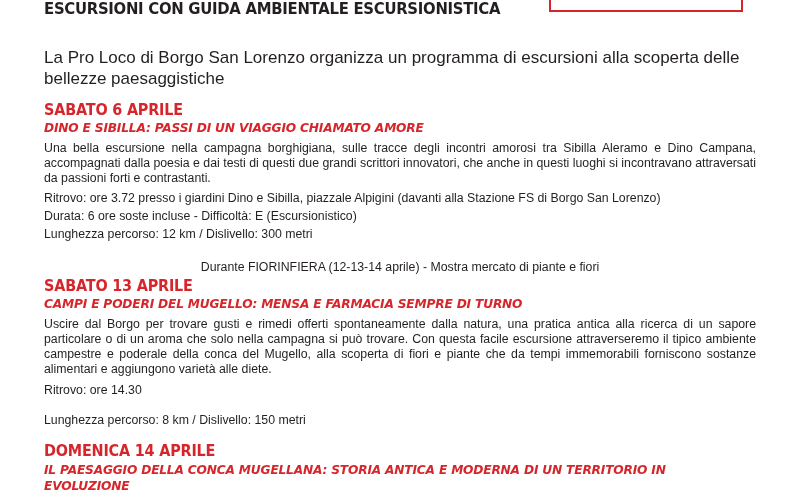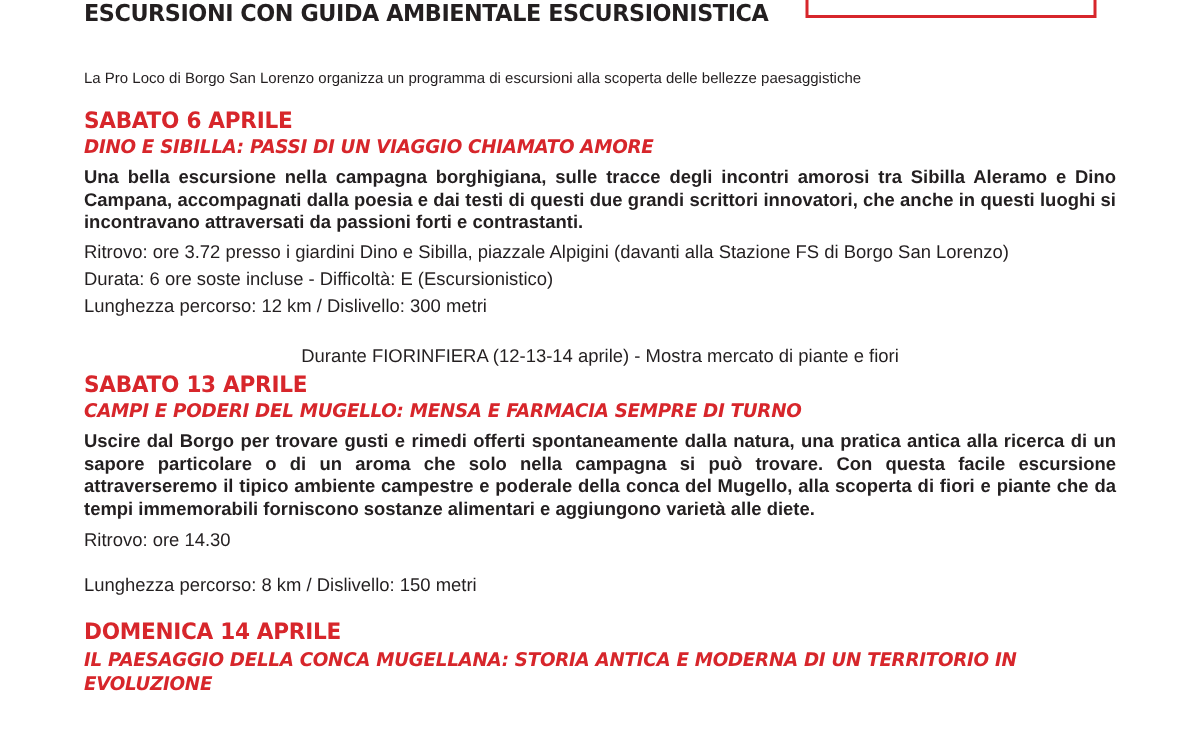--- a/index.html
+++ b/index.html
@@ -12,21 +12,21 @@
     height: 490px;
     overflow: hidden;
     font-family: "Liberation Sans", sans-serif;
     color: #231f20;
   }
   .page {
     position: relative;
     width: 800px;
     height: 490px;
     box-sizing: border-box;
-    padding: 0 56px;
+    padding: 0 44px;
   }
 
   
   .header {
     position: relative;
     height: 30px;
   }
   .header-title {
     position: absolute;
     left: 0;
@@ -60,21 +60,21 @@
     font-style: italic;
     font-size: 25px;
     color: #d7262b;
     white-space: nowrap;
     letter-spacing: -0.5px;
   }
 
   
   .intro {
     margin-top: 17px;
-    font-size: 10px;
+    font-size: 17px;
     line-height: 1.25;
     color: #231f20;
   }
 
   .section {
     margin-top: 12px;
   }
   .section.tight {
     margin-top: 6px;
   }
@@ -99,21 +99,20 @@
     transform-origin: left center;
     line-height: 1.3;
     margin-top: 1px;
   }
   .para {
     font-size: 12.3px;
     line-height: 1.24;
     margin-top: 4px;
     color: #231f20;
     text-align: justify;
-    font-weight: bold;
   }
   .meta {
     font-size: 12.3px;
     line-height: 1.45;
     margin-top: 4px;
     color: #231f20;
   }
   .note {
     font-size: 12.3px;
     line-height: 1.3;

